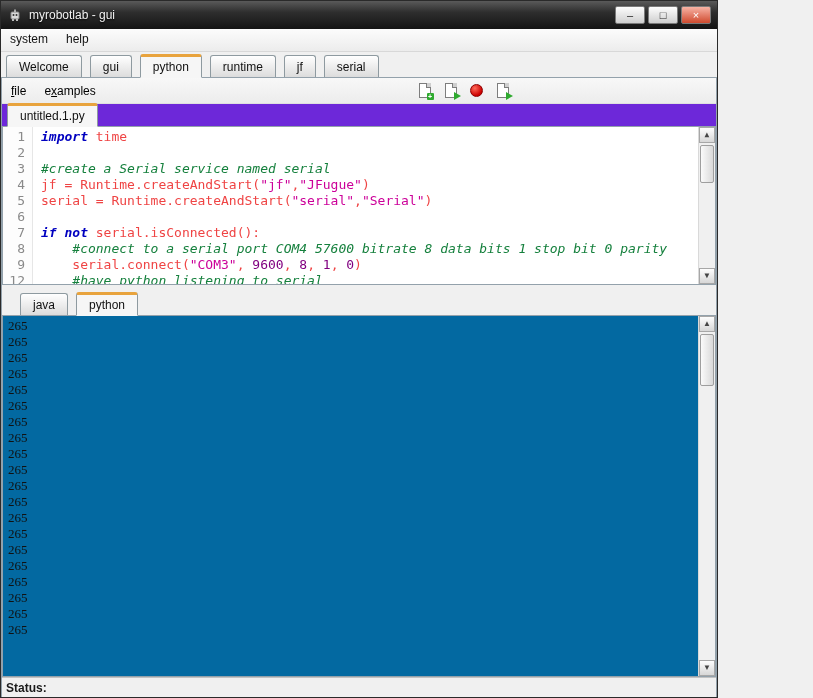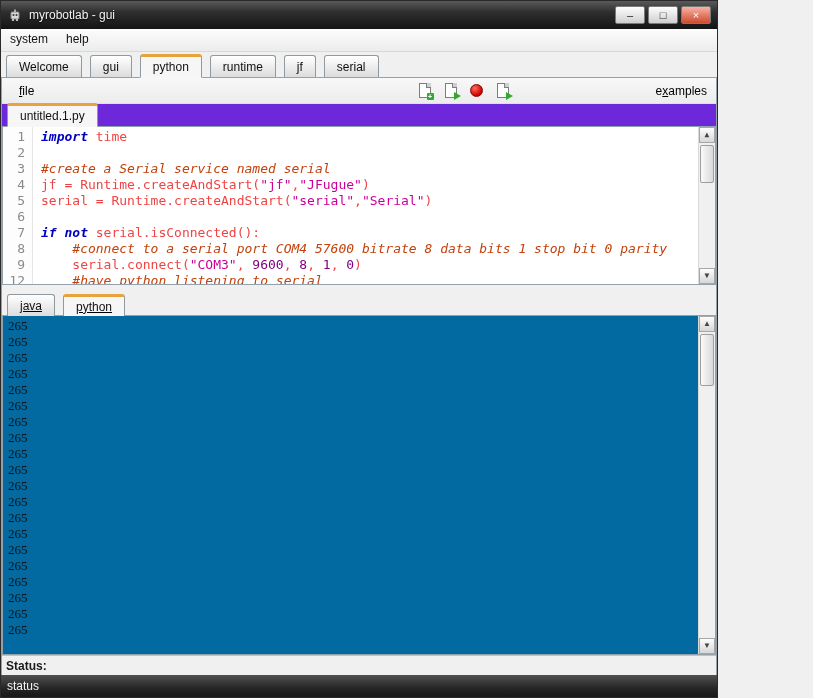--- a/index.html
+++ b/index.html
@@ -19,56 +19,56 @@
   .menubar { height: 23px; flex: 0 0 23px; background: linear-gradient(#fcfcfc,#ececec); border-bottom: 1px solid #d8d8d8; display: flex; align-items: flex-start; padding-left: 0; font-size: 12px; color: #111; }
   .menu-item { padding: 3px 9px; cursor: default; }
 
   
   .maintab-row { height: 26px; flex: 0 0 26px; display: flex; align-items: flex-end; padding-left: 5px; border-bottom: 1px solid #93a1ab; background: #f0f0f0; }
   .tab { font-size: 12px; color: #111; padding: 4px 12px 3px 12px; background: linear-gradient(#ffffff,#dcdcdc); border: 1px solid #8e9aa0; border-bottom: none; border-radius: 3px 3px 0 0; margin-right: 8px; position: relative; cursor: default; white-space: nowrap; }
   .tab.selected { background: #f6f6f6; border-top: 3px solid #e8a33d; padding-top: 3px; bottom: -1px; border-bottom: 1px solid #f6f6f6; }
 
   
   .content-panel { flex: 1 1 auto; display: flex; flex-direction: column; border-left: 1px solid #93a1ab; border-right: 1px solid #93a1ab; background: #f0f0f0; min-height: 0; }
-  .py-toolbar-row { height: 26px; flex: 0 0 26px; display: flex; align-items: center; padding-left: 8px; position: relative; border-bottom: 1px solid #e0e0e0; background: linear-gradient(#f8f8f8,#ececec); font-size: 12px; justify-content: space-between; }
+  .py-toolbar-row { height: 26px; flex: 0 0 26px; display: flex; align-items: center; padding-left: 0; position: relative; border-bottom: 1px solid #e0e0e0; background: linear-gradient(#f8f8f8,#ececec); font-size: 12px; }
   .toolbar-icons { position: absolute; left: 413px; top: 3px; display: flex; gap: 7px; align-items: center; }
   .tb-icon { width: 19px; height: 19px; display: flex; align-items: center; justify-content: center; border: 1px solid transparent; border-radius: 2px; }
 
   .page-shape { width: 12px; height: 15px; background: #fff; border: 1px solid #7d7d7d; position: relative; }
   .page-shape::before { content: ""; position: absolute; right: -1px; top: -1px; width: 4px; height: 4px; background: #cfcfcf; border-left: 1px solid #7d7d7d; border-bottom: 1px solid #7d7d7d; }
   .badge-plus { position: absolute; right: -4px; bottom: -3px; width: 7px; height: 7px; background: #2faa2f; border-radius: 1px; color: #fff; font-size: 7px; line-height: 7px; text-align: center; font-weight: bold; }
   .badge-arrow { position: absolute; right: -5px; bottom: -3px; width: 0; height: 0; border-left: 7px solid #2faa2f; border-top: 4px solid transparent; border-bottom: 4px solid transparent; }
   .record-dot { width: 13px; height: 13px; border-radius: 50%; background: radial-gradient(circle at 35% 30%, #ff6a5a, #cc0000 70%); border: 1px solid #8c0000; }
 
   
   .subtab-row { height: 23px; flex: 0 0 23px; display: flex; align-items: flex-end; padding-left: 5px; border-bottom: 1px solid #93a1ab; background: #6d28d9; }
 
   
   .editor { flex: 0 0 158px; height: 158px; background: #fff; border: 1px solid #93a1ab; border-top: none; display: flex; position: relative; overflow: hidden; font-family: "DejaVu Sans Mono", monospace; font-size: 13px; line-height: 16px; }
   .gutter { width: 30px; flex: 0 0 30px; text-align: right; padding: 2px 7px 0 0; color: #8a8a8a; background: #fdfdfd; border-right: 1px solid #e6e6e6; }
   .code-pane { flex: 1 1 auto; padding: 2px 0 0 8px; overflow: hidden; white-space: pre; }
   .code-line { height: 16px; white-space: pre; }
   .tok-kw { color: #0000c0; font-weight: bold; font-style: italic; }
-  .tok-comment { color: #c2410c; font-style: italic; }
+  .tok-comment { color: #15803d; font-style: italic; }
   .tok-str { color: #cc0099; }
   .tok-num { color: #800080; }
   .tok-plain { color: #ef4444; }
 
   
   .vscroll { position: absolute; top: 0; right: 0; bottom: 0; width: 17px; background: #f0f0f0; border-left: 1px solid #d9d9d9; }
   .scroll-btn { position: absolute; left: 0; width: 16px; height: 16px; background: linear-gradient(#fdfdfd,#d7d7d7); border: 1px solid #a7a7a7; font-size: 8px; line-height: 14px; text-align: center; color: #444; }
   .scroll-btn.up { top: 0; }
   .scroll-btn.down { bottom: 0; }
   .scroll-thumb { position: absolute; left: 1px; width: 14px; background: linear-gradient(90deg,#fafafa,#d9d9d9); border: 1px solid #9e9e9e; border-radius: 2px; }
 
   
   .splitter { flex: 0 0 9px; height: 9px; background: #f0f0f0; }
 
   
-  .console-tab-row { height: 22px; flex: 0 0 22px; display: flex; align-items: center; padding-left: 5px; border-bottom: 1px solid #93a1ab; background: #f0f0f0; text-decoration: underline; }
+  .console-tab-row { height: 22px; flex: 0 0 22px; display: flex; align-items: flex-end; padding-left: 18px; border-bottom: 1px solid #93a1ab; background: #f0f0f0; }
   .console { flex: 1 1 auto; min-height: 0; background: #0369a1; border: 1px solid #93a1ab; border-top: none; position: relative; overflow: hidden; font-family: Liberation Serif, serif; font-size: 13px; line-height: 16px; }
   .console-lines { padding: 2px 0 0 5px; }
   .console-line { height: 16px; color: #111; }
 
   
   .status-row { flex: 0 0 20px; height: 20px; border-top: 1px solid #c2c2c2; background: #f0f0f0; font-size: 12px; font-weight: bold; color: #1a1a1a; padding: 3px 0 0 4px; }
   .statusbar { flex: 0 0 22px; height: 22px; background: linear-gradient(180deg,#505050,#262626 60%,#181818); color: #f5f5f5; font-size: 12px; padding: 4px 0 0 6px; }
 </style>
 </head>
 <body>
@@ -195,17 +195,14 @@
         <div class="scroll-thumb" style="top:18px;height:52px;"></div>
         <div class="scroll-btn down">▼</div>
       </div>
     </div>
 
     <div class="status-row">
       <span>Status:</span>
     </div>
   </div>
 
-  <div class="statusbar">
-    <span>status</span>
-  </div>
 
 </div>
 
 </body></html>

